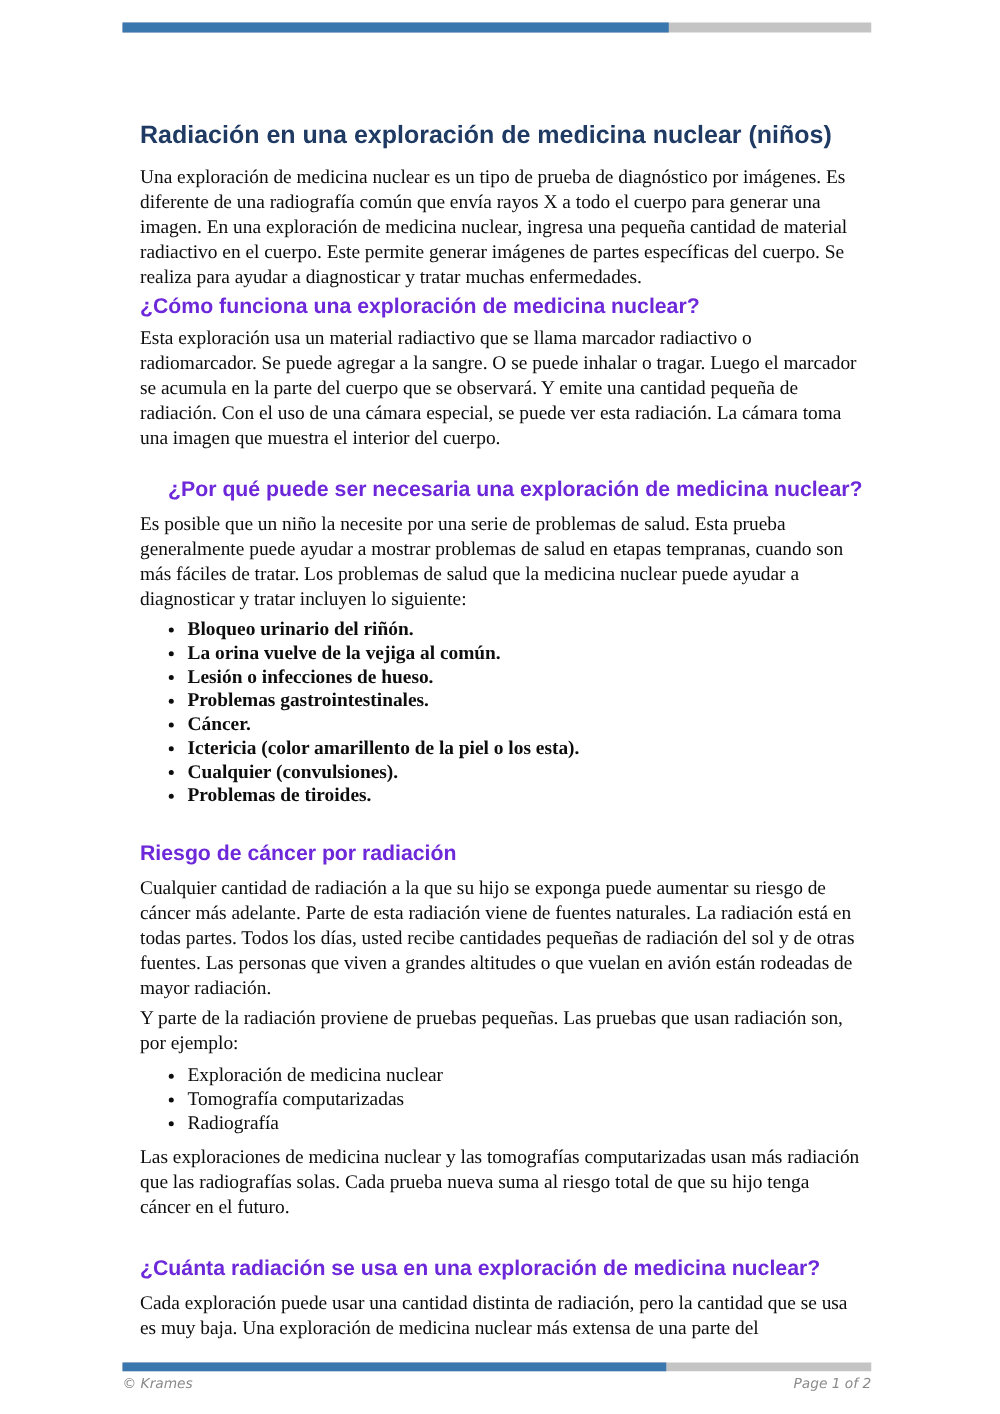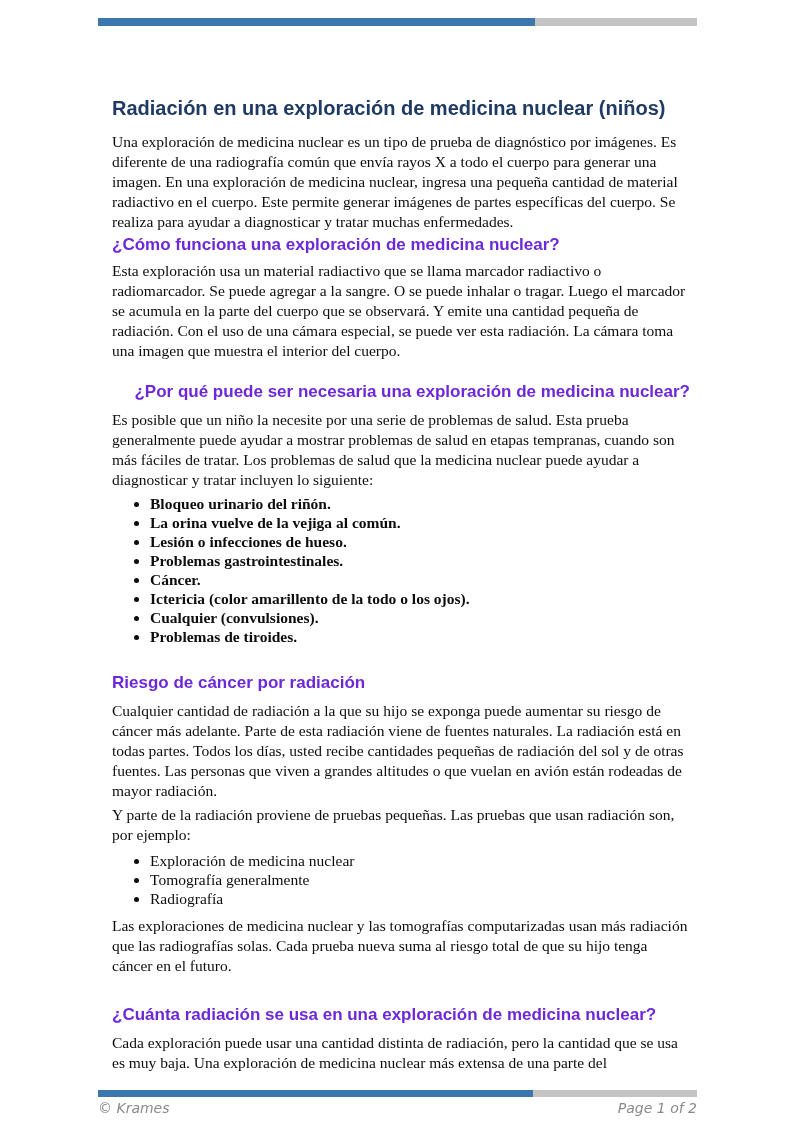--- a/index.html
+++ b/index.html
@@ -82,21 +82,21 @@
 
   .footer-row {
     position: absolute;
     left: 98px;
     top: 1100px;
     width: 599px;
     display: flex;
     justify-content: space-between;
     font-family: "DejaVu Sans", sans-serif;
     font-style: italic;
-    font-size: 14px;
+    font-size: 11px;
     color: #8a8a8a;
   }
 </style>
 </head>
 <body>
 
 <div class="accent-bar top">
   <div class="bar-blue"></div>
 </div>
 
@@ -109,31 +109,31 @@
   <p class="p-2">Esta exploración usa un material radiactivo que se llama marcador radiactivo o radiomarcador. Se puede agregar a la sangre. O se puede inhalar o tragar.  Luego el marcador se acumula en la parte del cuerpo que se observará. Y emite una cantidad pequeña de radiación. Con el uso de una cámara especial, se puede ver esta radiación. La cámara toma una imagen que muestra el interior del cuerpo.</p>
 
   <h2 class="h2-b">¿Por qué puede ser necesaria una exploración de medicina nuclear?</h2>
   <p class="p-3">Es posible que un niño la necesite por una serie de problemas de salud. Esta prueba generalmente puede ayudar a mostrar problemas de salud en etapas tempranas, cuando son más fáciles de tratar. Los problemas de salud que la medicina nuclear puede ayudar a diagnosticar y tratar incluyen lo siguiente:</p>
   <ul class="ul-1">
     <li>Bloqueo urinario del riñón.</li>
     <li>La orina vuelve de la vejiga al común.</li>
     <li>Lesión o infecciones de hueso.</li>
     <li>Problemas gastrointestinales.</li>
     <li>Cáncer.</li>
-    <li>Ictericia (color amarillento de la todo o los ojos).</li>
+    <li>Ictericia (color amarillento de la piel o los esta).</li>
     <li>Cualquier (convulsiones).</li>
     <li>Problemas de tiroides.</li>
   </ul>
 
   <h2 class="h2-c">Riesgo de cáncer por radiación</h2>
   <p class="p-4">Cualquier cantidad de radiación a la que su hijo se exponga puede aumentar su riesgo de cáncer más adelante. Parte de esta radiación viene de fuentes naturales. La radiación está en todas partes. Todos los días, usted recibe cantidades pequeñas de radiación del sol y de otras fuentes. Las personas que viven a grandes altitudes o que vuelan en avión están rodeadas de mayor radiación.</p>
   <p class="p-5">Y parte de la radiación proviene de pruebas pequeñas. Las pruebas que usan radiación son, por ejemplo:</p>
   <ul class="ul-2">
     <li>Exploración de medicina nuclear</li>
-    <li>Tomografía generalmente</li>
+    <li>Tomografía computarizadas</li>
     <li>Radiografía</li>
   </ul>
   <p class="p-6">Las exploraciones de medicina nuclear y las tomografías computarizadas usan más radiación que las radiografías solas. Cada prueba nueva suma al riesgo total de que su hijo tenga cáncer en el futuro.</p>
 
   <h2 class="h2-d">¿Cuánta radiación se usa en una exploración de medicina nuclear?</h2>
   <p class="p-7">Cada exploración puede usar una cantidad distinta de radiación, pero la cantidad que se usa es muy baja. Una exploración de medicina nuclear más extensa de una parte del</p>
 </div>
 
 <div class="accent-bar bottom">
   <div class="bar-blue"></div>

